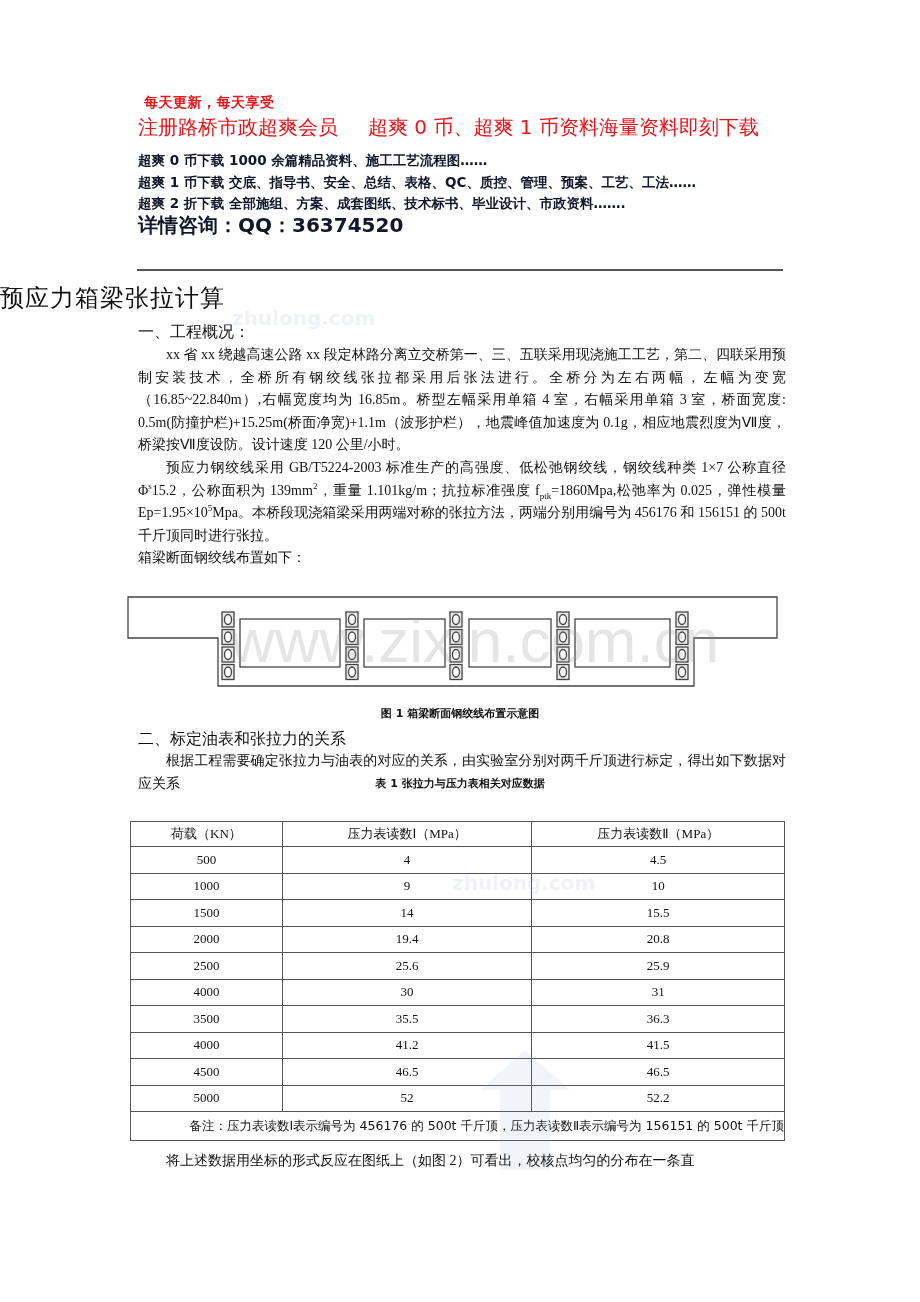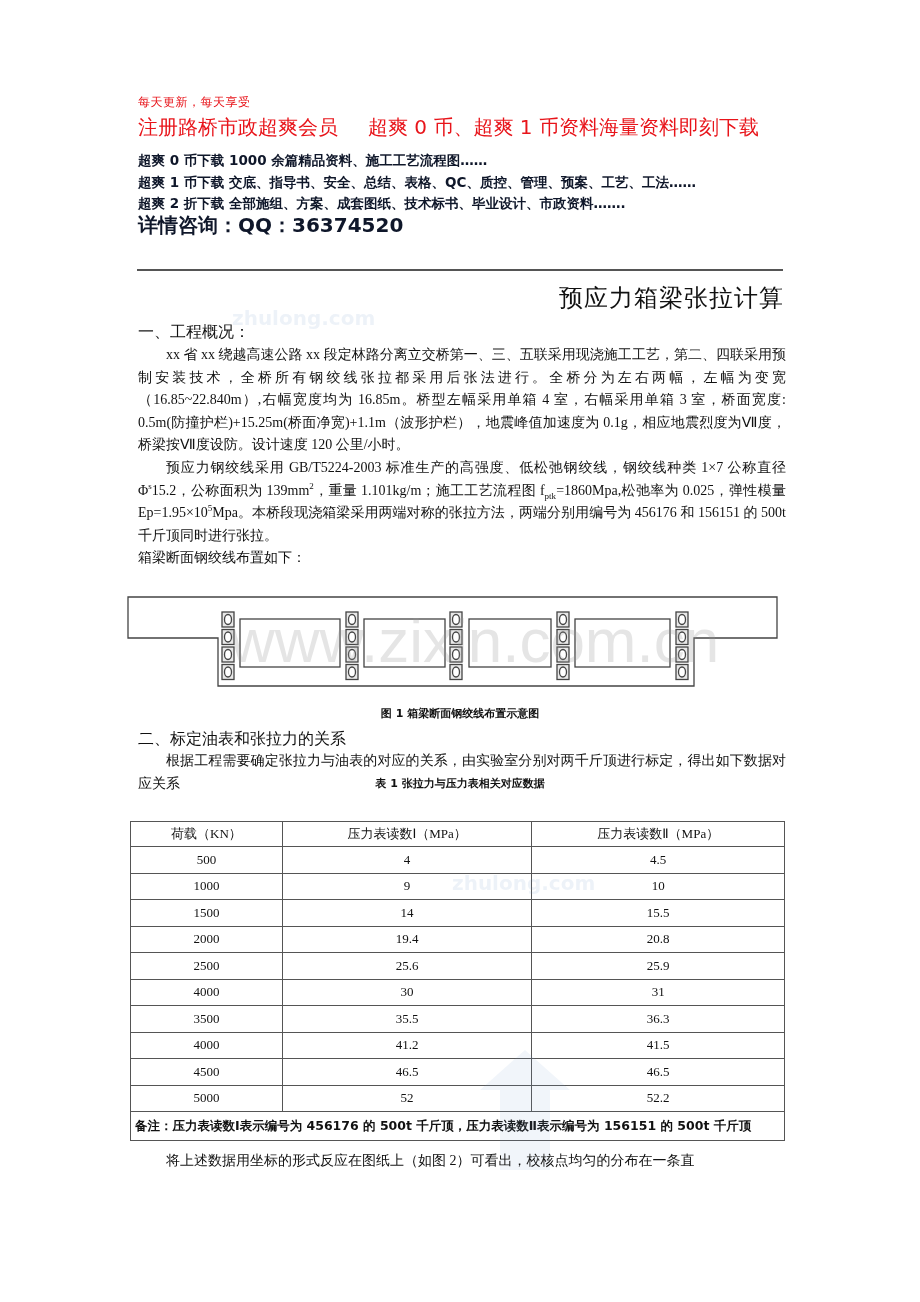--- a/index.html
+++ b/index.html
@@ -1,45 +1,45 @@
 <!DOCTYPE html>
 <html><head>
 <meta charset="utf-8">
 <style>
   html, body { margin: 0; padding: 0; background: #ffffff; }
   body { width: 920px; height: 1302px; position: relative; overflow: hidden;
          font-family: "DejaVu Serif", "Liberation Serif", serif; color: #111; }
   .abs { position: absolute; }
-  .promo-small { left: 138px; top: 94px; font-size: 12px; font-weight: normal; color: #e8141a;
+  .promo-small { left: 144px; top: 94px; font-size: 14px; font-weight: bold; color: #e8141a;
                  font-family: "DejaVu Sans", sans-serif; letter-spacing: 0.5px; }
   .promo-big { left: 138px; top: 113px; width: 650px; font-size: 20px; line-height: 28px;
                font-weight: normal; color: #e8141a; font-family: "DejaVu Sans", sans-serif; }
   .promo-big .gap { display: inline-block; width: 30px; }
   .promo-lines { left: 138px; top: 150px; width: 650px; font-size: 13.5px; line-height: 21.5px;
                  font-weight: bold; font-family: "DejaVu Sans", sans-serif; color: #0f172a; }
   .hr { left: 137px; top: 269px; width: 646px; height: 2px; background: #555; }
-  .title { left: 0; width: 784px; top: 282px; text-align: right; font-size: 24px;
+  .title { left: 0; width: 784px; top: 282px; text-align: left; font-size: 24px;
            font-family: Liberation Mono, monospace; letter-spacing: 1px; }
   .h2 { left: 138px; font-size: 16px; font-weight: normal; font-family: "DejaVu Sans", sans-serif; }
   .para { left: 138px; width: 648px; font-size: 14px; line-height: 22.6px; text-align: justify;
           font-family: "Liberation Serif", serif; }
   .para p { margin: 0; text-indent: 2em; }
   .para p.noind { text-indent: 0; }
   .caption { left: 0; width: 920px; text-align: center; font-size: 11px; font-weight: bold;
              font-family: "DejaVu Sans", sans-serif; }
   sup, sub { font-size: 9px; line-height: 0; }
   .watermark { color: rgba(110,150,200,0.12); font-family: "DejaVu Sans", sans-serif; font-weight: bold;
                pointer-events: none; }
   .wm-big { color: rgba(150,150,150,0.25); font-family: "Liberation Sans", sans-serif; font-size: 64px; }
   table.data { position: absolute; left: 130px; top: 821px; width: 655px; border-collapse: collapse;
                font-family: "Liberation Serif", serif; font-size: 13px; }
   table.data td, table.data th { border: 1px solid #555; text-align: center; height: 25.5px;
                padding: 0; font-weight: normal; }
   table.data th { height: 24px; }
-  table.data td.note { text-align: left; font-weight: bold; padding-left: 4px; font-size: 12.5px;
+  table.data td.note { text-align: right; font-weight: normal; padding-left: 4px; font-size: 12.5px;
                font-family: "DejaVu Sans", sans-serif; height: 28px; }
   svg { position: absolute; }
 </style>
 </head>
 <body>
 
 <div class="abs promo-small">每天更新，每天享受</div>
 <div class="abs promo-big">
   <span>注册路桥市政超爽会员</span><span class="gap"></span><span>超爽 0 币、超爽 1 币资料海量资料即刻下载</span>
 </div>
@@ -52,21 +52,21 @@
 
 <div class="abs hr"></div>
 
 <div class="abs watermark" style="left:232px;top:306px;font-size:20px;">zhulong.com</div>
 
 <div class="abs title">预应力箱梁张拉计算</div>
 
 <div class="abs h2" style="top:322px;">一、工程概况：</div>
 <div class="abs para" style="top:344px;">
   <p>xx 省 xx 绕越高速公路 xx 段定林路分离立交桥第一、三、五联采用现浇施工工艺，第二、四联采用预制安装技术，全桥所有钢绞线张拉都采用后张法进行。全桥分为左右两幅，左幅为变宽（16.85~22.840m）,右幅宽度均为 16.85m。桥型左幅采用单箱 4 室，右幅采用单箱 3 室，桥面宽度: 0.5m(防撞护栏)+15.25m(桥面净宽)+1.1m（波形护栏），地震峰值加速度为 0.1g，相应地震烈度为Ⅶ度，桥梁按Ⅶ度设防。设计速度 120 公里/小时。</p>
-  <p><span>预应力钢绞线采用 GB/T5224-2003 标准生产的高强度、低松弛钢绞线，钢绞线种类 1×7 公称直径Φ</span><sup>s</sup><span>15.2，公称面积为 139mm</span><sup>2</sup><span>，重量 1.101kg/m；施工工艺流程图 f</span><sub>ptk</sub><span>=1860Mpa,松弛率为 0.025，弹性模量 Ep=1.95×10</span><sup>5</sup><span>Mpa。本桥段现浇箱梁采用两端对称的张拉方法，两端分别用编号为 456176 和 156151 的 500t 千斤顶同时进行张拉。</span></p>
+  <p><span>预应力钢绞线采用 GB/T5224-2003 标准生产的高强度、低松弛钢绞线，钢绞线种类 1×7 公称直径Φ</span><sup>s</sup><span>15.2，公称面积为 139mm</span><sup>2</sup><span>，重量 1.101kg/m；抗拉标准强度 f</span><sub>ptk</sub><span>=1860Mpa,松弛率为 0.025，弹性模量 Ep=1.95×10</span><sup>5</sup><span>Mpa。本桥段现浇箱梁采用两端对称的张拉方法，两端分别用编号为 456176 和 156151 的 500t 千斤顶同时进行张拉。</span></p>
   <p class="noind">箱梁断面钢绞线布置如下：</p>
 </div>
 
 <svg style="left:0;top:0;" width="920" height="720" viewBox="0 0 920 720">
   <g fill="none" stroke="#444" stroke-width="1.3">
     <path d="M128 597 L777 597 L777 638 L694 638 L694 686 L218 686 L218 638 L128 638 Z"></path>
     <g id="cells">
         <rect x="240" y="619" width="100" height="48"></rect>
         <rect x="364" y="619" width="81" height="48"></rect>
         <rect x="469" y="619" width="82" height="48"></rect>

